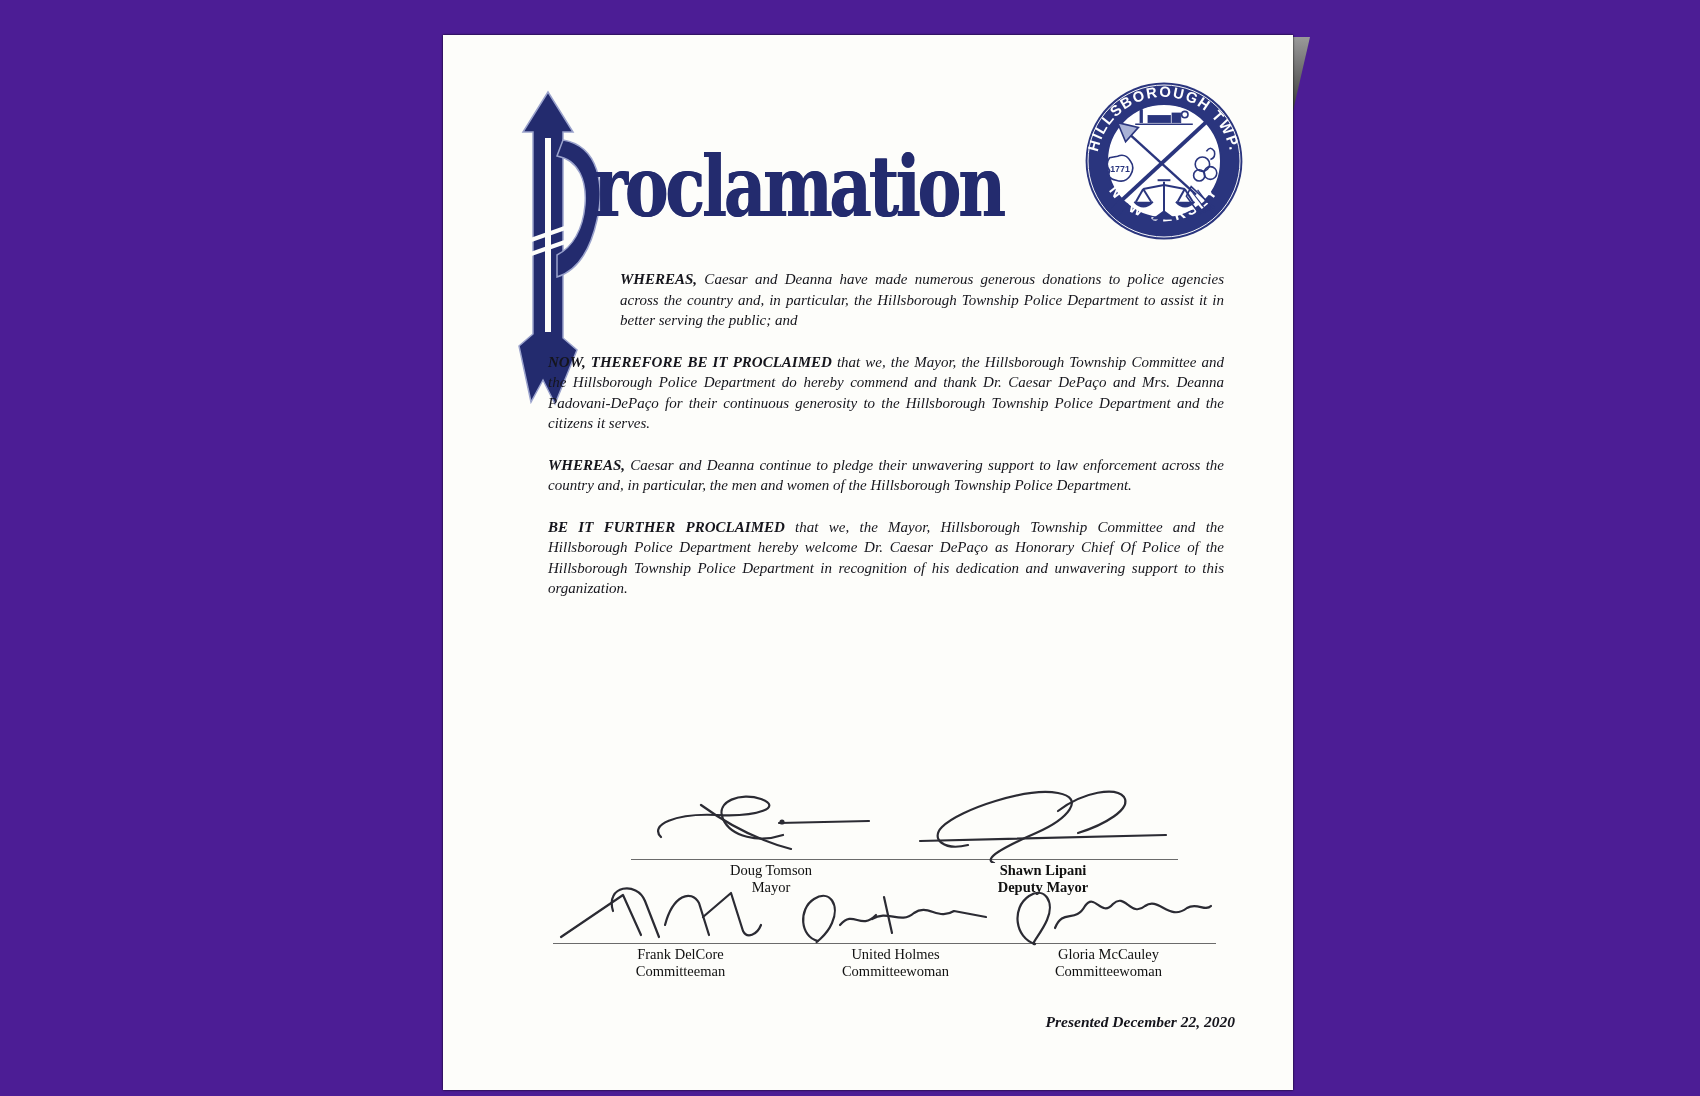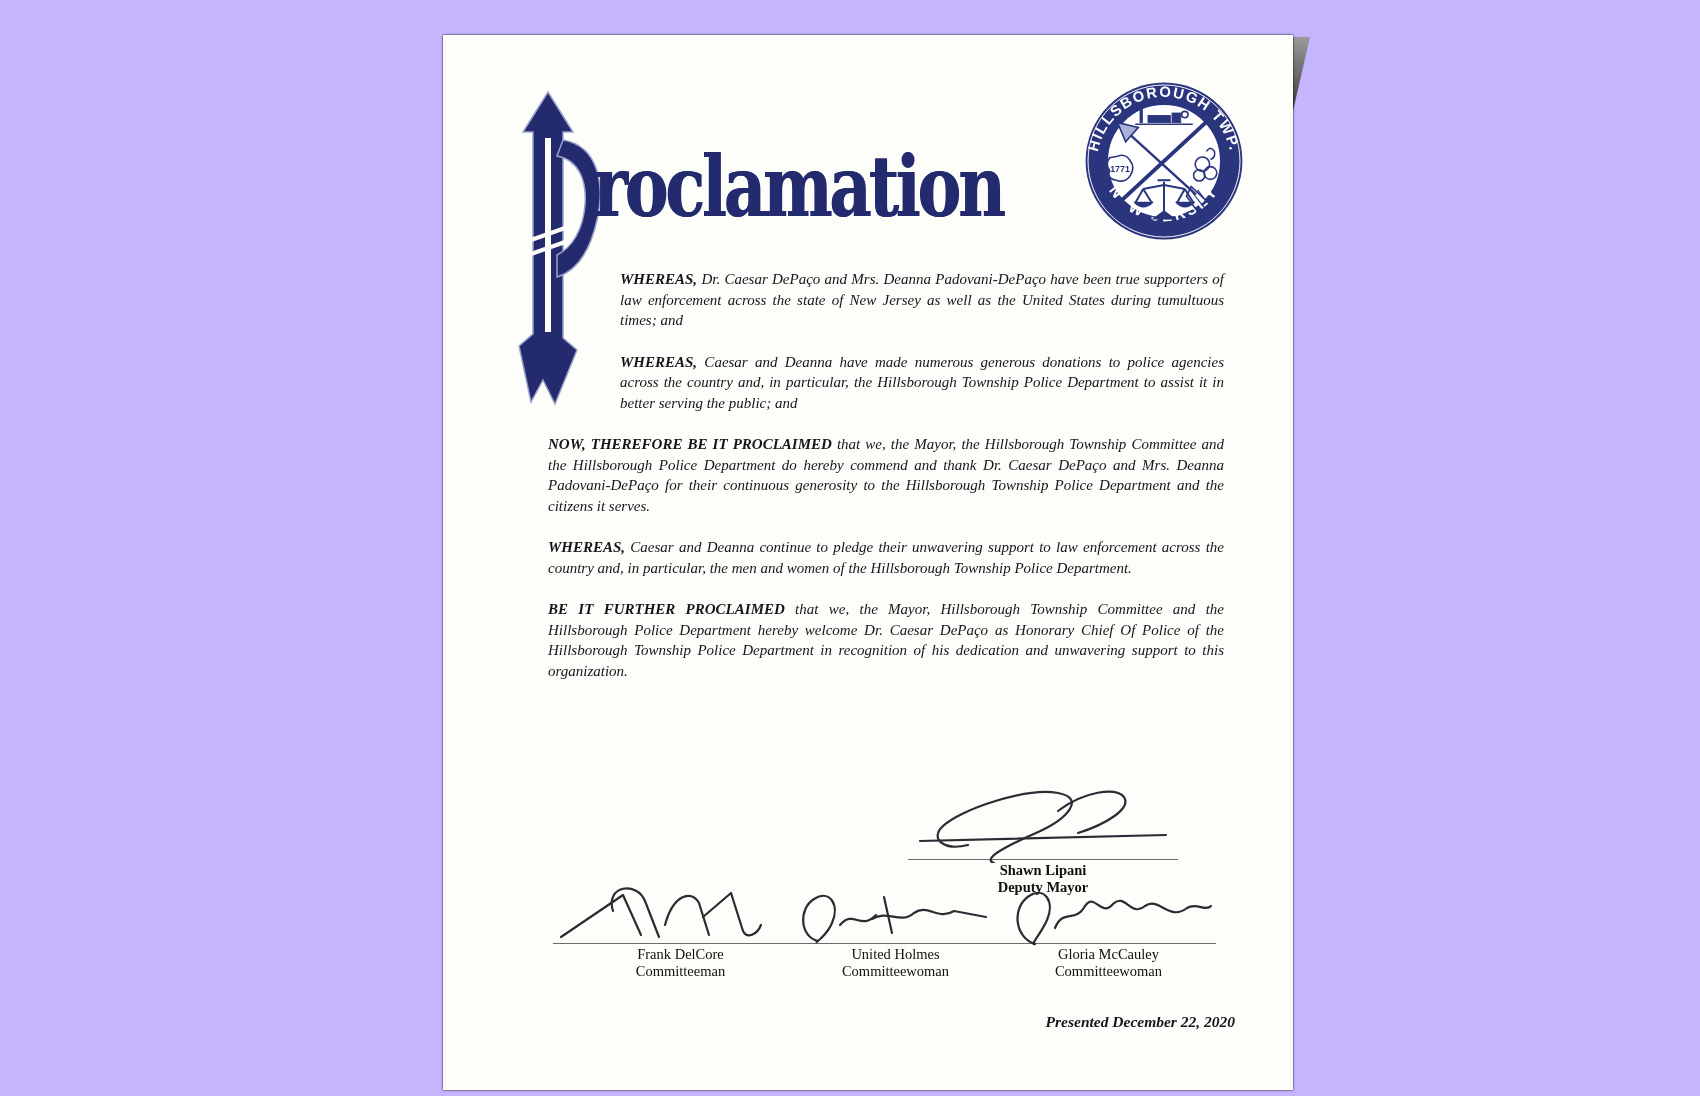--- a/index.html
+++ b/index.html
@@ -1,18 +1,18 @@
 <!DOCTYPE html>
 <html><head>
 <meta charset="utf-8">
 <style>
   html,body{margin:0;padding:0;}
   body{background:#161616;width:1700px;height:1096px;position:relative;overflow:hidden;
        font-family:"Liberation Serif", serif;}
-  .stage{position:absolute;left:0;top:0;width:1700px;height:1096px;background:#c4b5fd;}
+  .stage{position:absolute;left:0;top:0;width:1700px;height:1096px;background:#4c1d95;}
   .paper{position:absolute;left:443px;top:35px;width:850px;height:1055px;
          background:#fdfdfa;box-shadow:0 0 2px #000;}
   .corner-artifact{position:absolute;left:1293px;top:37px;width:17px;height:74px;
          background:linear-gradient(to bottom,#9a9a9a,#3a3a3a);
          clip-path:polygon(0 0,100% 0,0 100%);}
   
   .dropcap{position:absolute;left:50px;top:55px;}
   .title-rest{position:absolute;left:150px;top:110px;display:inline-block;
       font-family:"DejaVu Serif", serif;font-weight:bold;font-size:84px;line-height:1;
       color:#232b6e;letter-spacing:-4px;transform:scaleX(0.78);transform-origin:left top;
@@ -112,27 +112,37 @@
 
       <g fill="none" stroke="#2a357e" stroke-width="2">
         <circle cx="148" cy="104" r="9"></circle>
         <circle cx="158" cy="115" r="8"></circle>
         <circle cx="144" cy="118" r="7"></circle>
         <path d="M153,88 q5,-8 10,0 q2,8 -5,10"></path>
       </g>
     </svg>
 
     <div class="body-col">
-      <p class="indent"><span class="lead">WHEREAS,</span><span> Dr. Caesar DePaço and Mrs. Deanna Padovani-DePaço have been true supporters of law enforcement across the state of New Jersey as well as the United States during tumultuous times; and</span></p>
       <p class="indent"><span class="lead">WHEREAS,</span><span> Caesar and Deanna have made numerous generous donations to police agencies across the country and, in particular, the Hillsborough Township Police Department to assist it in better serving the public; and</span></p>
       <p><span class="lead">NOW, THEREFORE BE IT PROCLAIMED</span><span> that we, the Mayor, the Hillsborough Township Committee and the Hillsborough Police Department do hereby commend and thank Dr. Caesar DePaço and Mrs. Deanna Padovani-DePaço for their continuous generosity to the Hillsborough Township Police Department and the citizens it serves.</span></p>
       <p><span class="lead">WHEREAS,</span><span> Caesar and Deanna continue to pledge their unwavering support to law enforcement across the country and, in particular, the men and women of the Hillsborough Township Police Department.</span></p>
       <p><span class="lead">BE IT FURTHER PROCLAIMED</span><span> that we, the Mayor, Hillsborough Township Committee and the Hillsborough Police Department hereby welcome Dr. Caesar DePaço as Honorary Chief Of Police of the Hillsborough Township Police Department in recognition of his dedication and unwavering support to this organization.</span></p>
     </div>
 
+    <div class="sig" style="left:188px;top:750px;width:280px;">
+      <svg width="280" height="78" viewBox="0 0 280 78">
+        <path class="ink" d="M30,52 C18,40 44,28 86,30 C128,32 152,22 130,14 C110,7 84,16 92,34 C100,52 128,58 152,50"></path>
+        <path class="ink" d="M70,20 C92,36 122,54 160,64"></path>
+        <path class="ink" d="M148,38 L238,36"></path>
+        <circle cx="151" cy="37" r="2.6" fill="#2b2b33"></circle>
+      </svg>
+      <div class="rule"></div>
+      <div class="nm">Doug Tomson</div>
+      <div class="tl">Mayor</div>
+    </div>
 
     <div class="sig" style="left:465px;top:746px;width:270px;font-weight:bold;">
       <svg width="270" height="82" viewBox="0 0 270 82">
         <path class="ink" d="M60,64 C36,70 22,58 34,46 C52,28 120,6 150,12 C178,17 160,38 128,52 C96,66 74,78 86,82"></path>
         <path class="ink" d="M150,30 C176,10 208,6 216,16 C224,28 196,44 170,52"></path>
         <path class="ink" d="M12,60 L258,54"></path>
       </svg>
       <div class="rule"></div>
       <div class="nm">Shawn Lipani</div>
       <div class="tl">Deputy Mayor</div>

